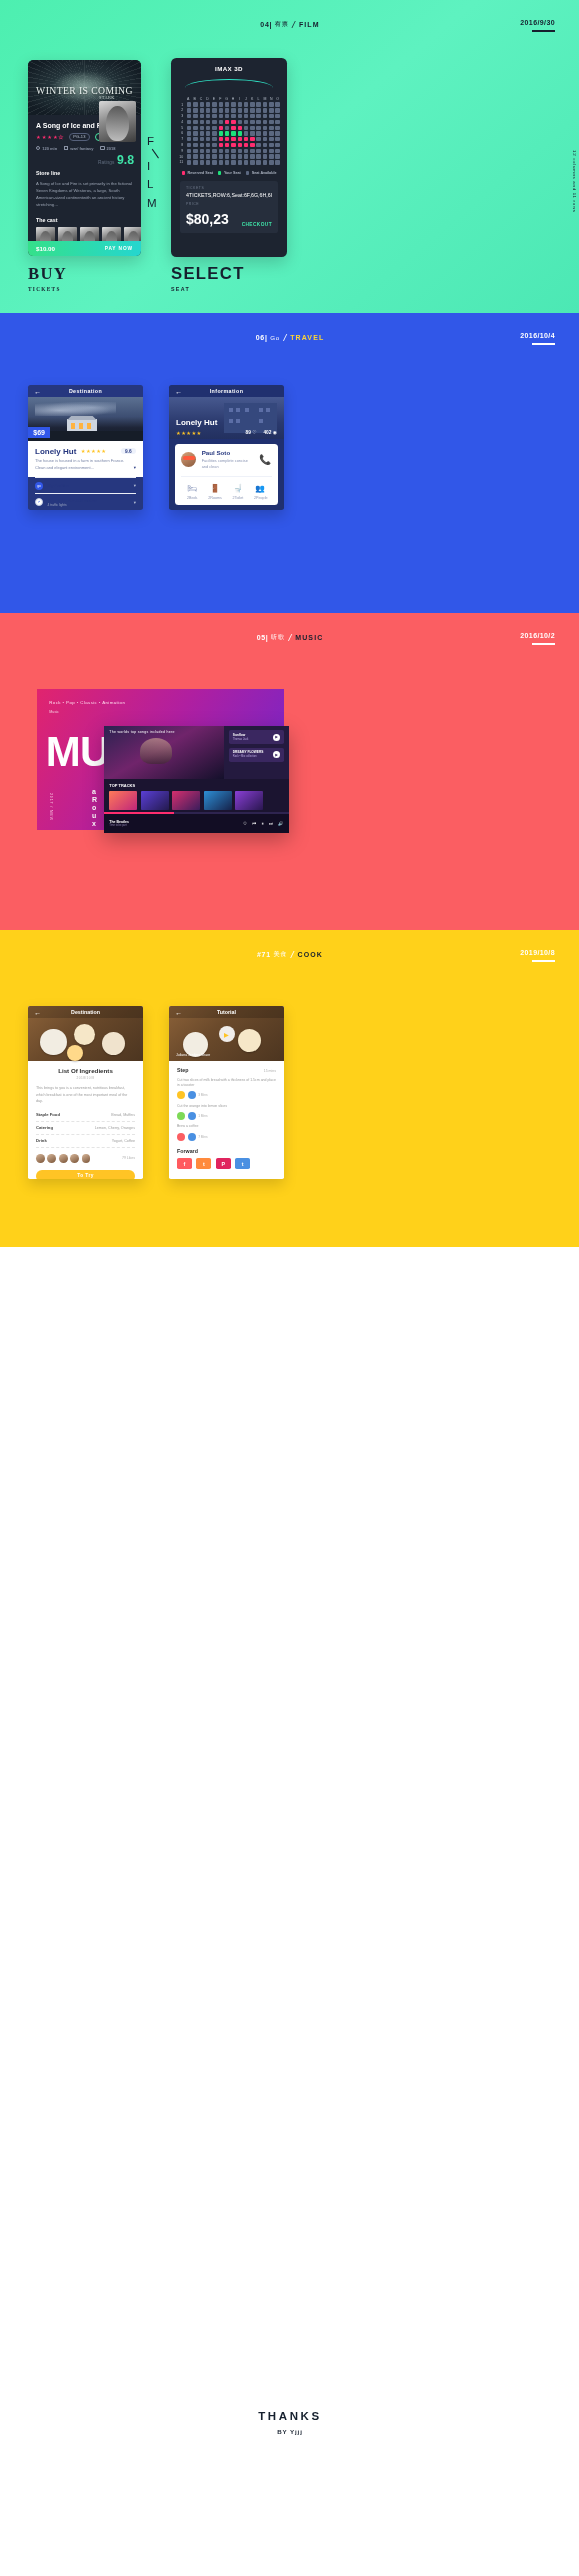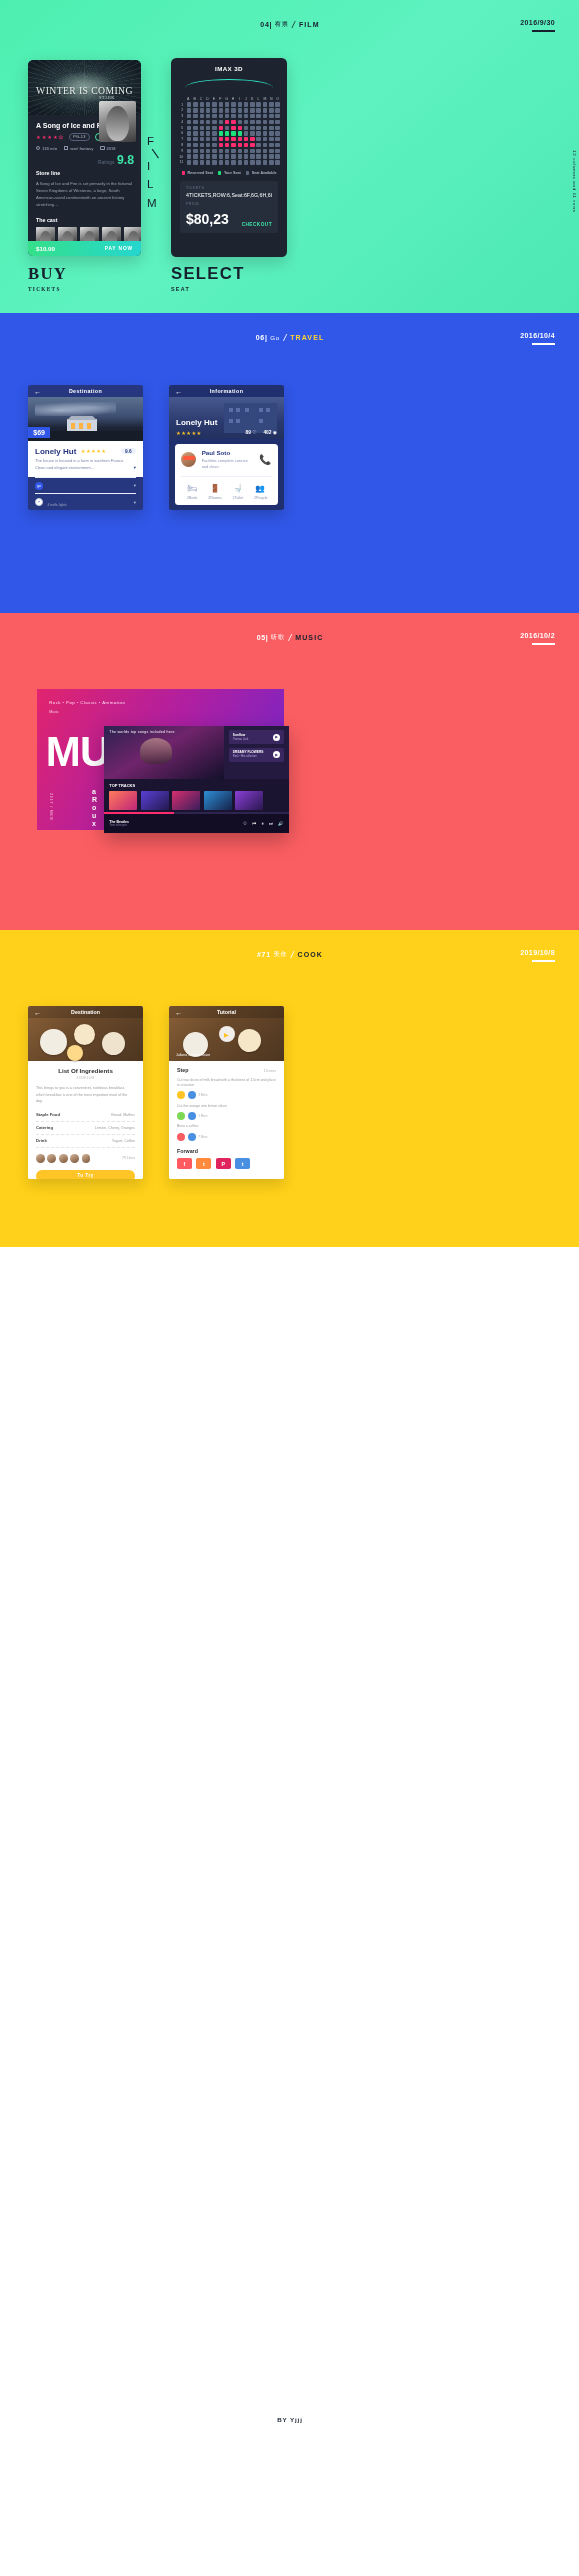--- a/index.html
+++ b/index.html
@@ -946,16 +946,17 @@
         <div class="soc" style="background: rgb(255, 90, 95);">f</div>
         <div class="soc" style="background: rgb(255, 138, 61);">t</div>
         <div class="soc" style="background: rgb(224, 36, 94);">P</div>
         <div class="soc" style="background: rgb(74, 144, 226);">t</div>
       </div>
   </div>
 </div>
 
 <div class="section" id="thanks">
   <div class="th-wrap">
+    <div class="th-main">THANKS</div>
     <div class="th-sub">BY Yjjj</div>
   </div>
 </div>
 
 
 </body></html>

